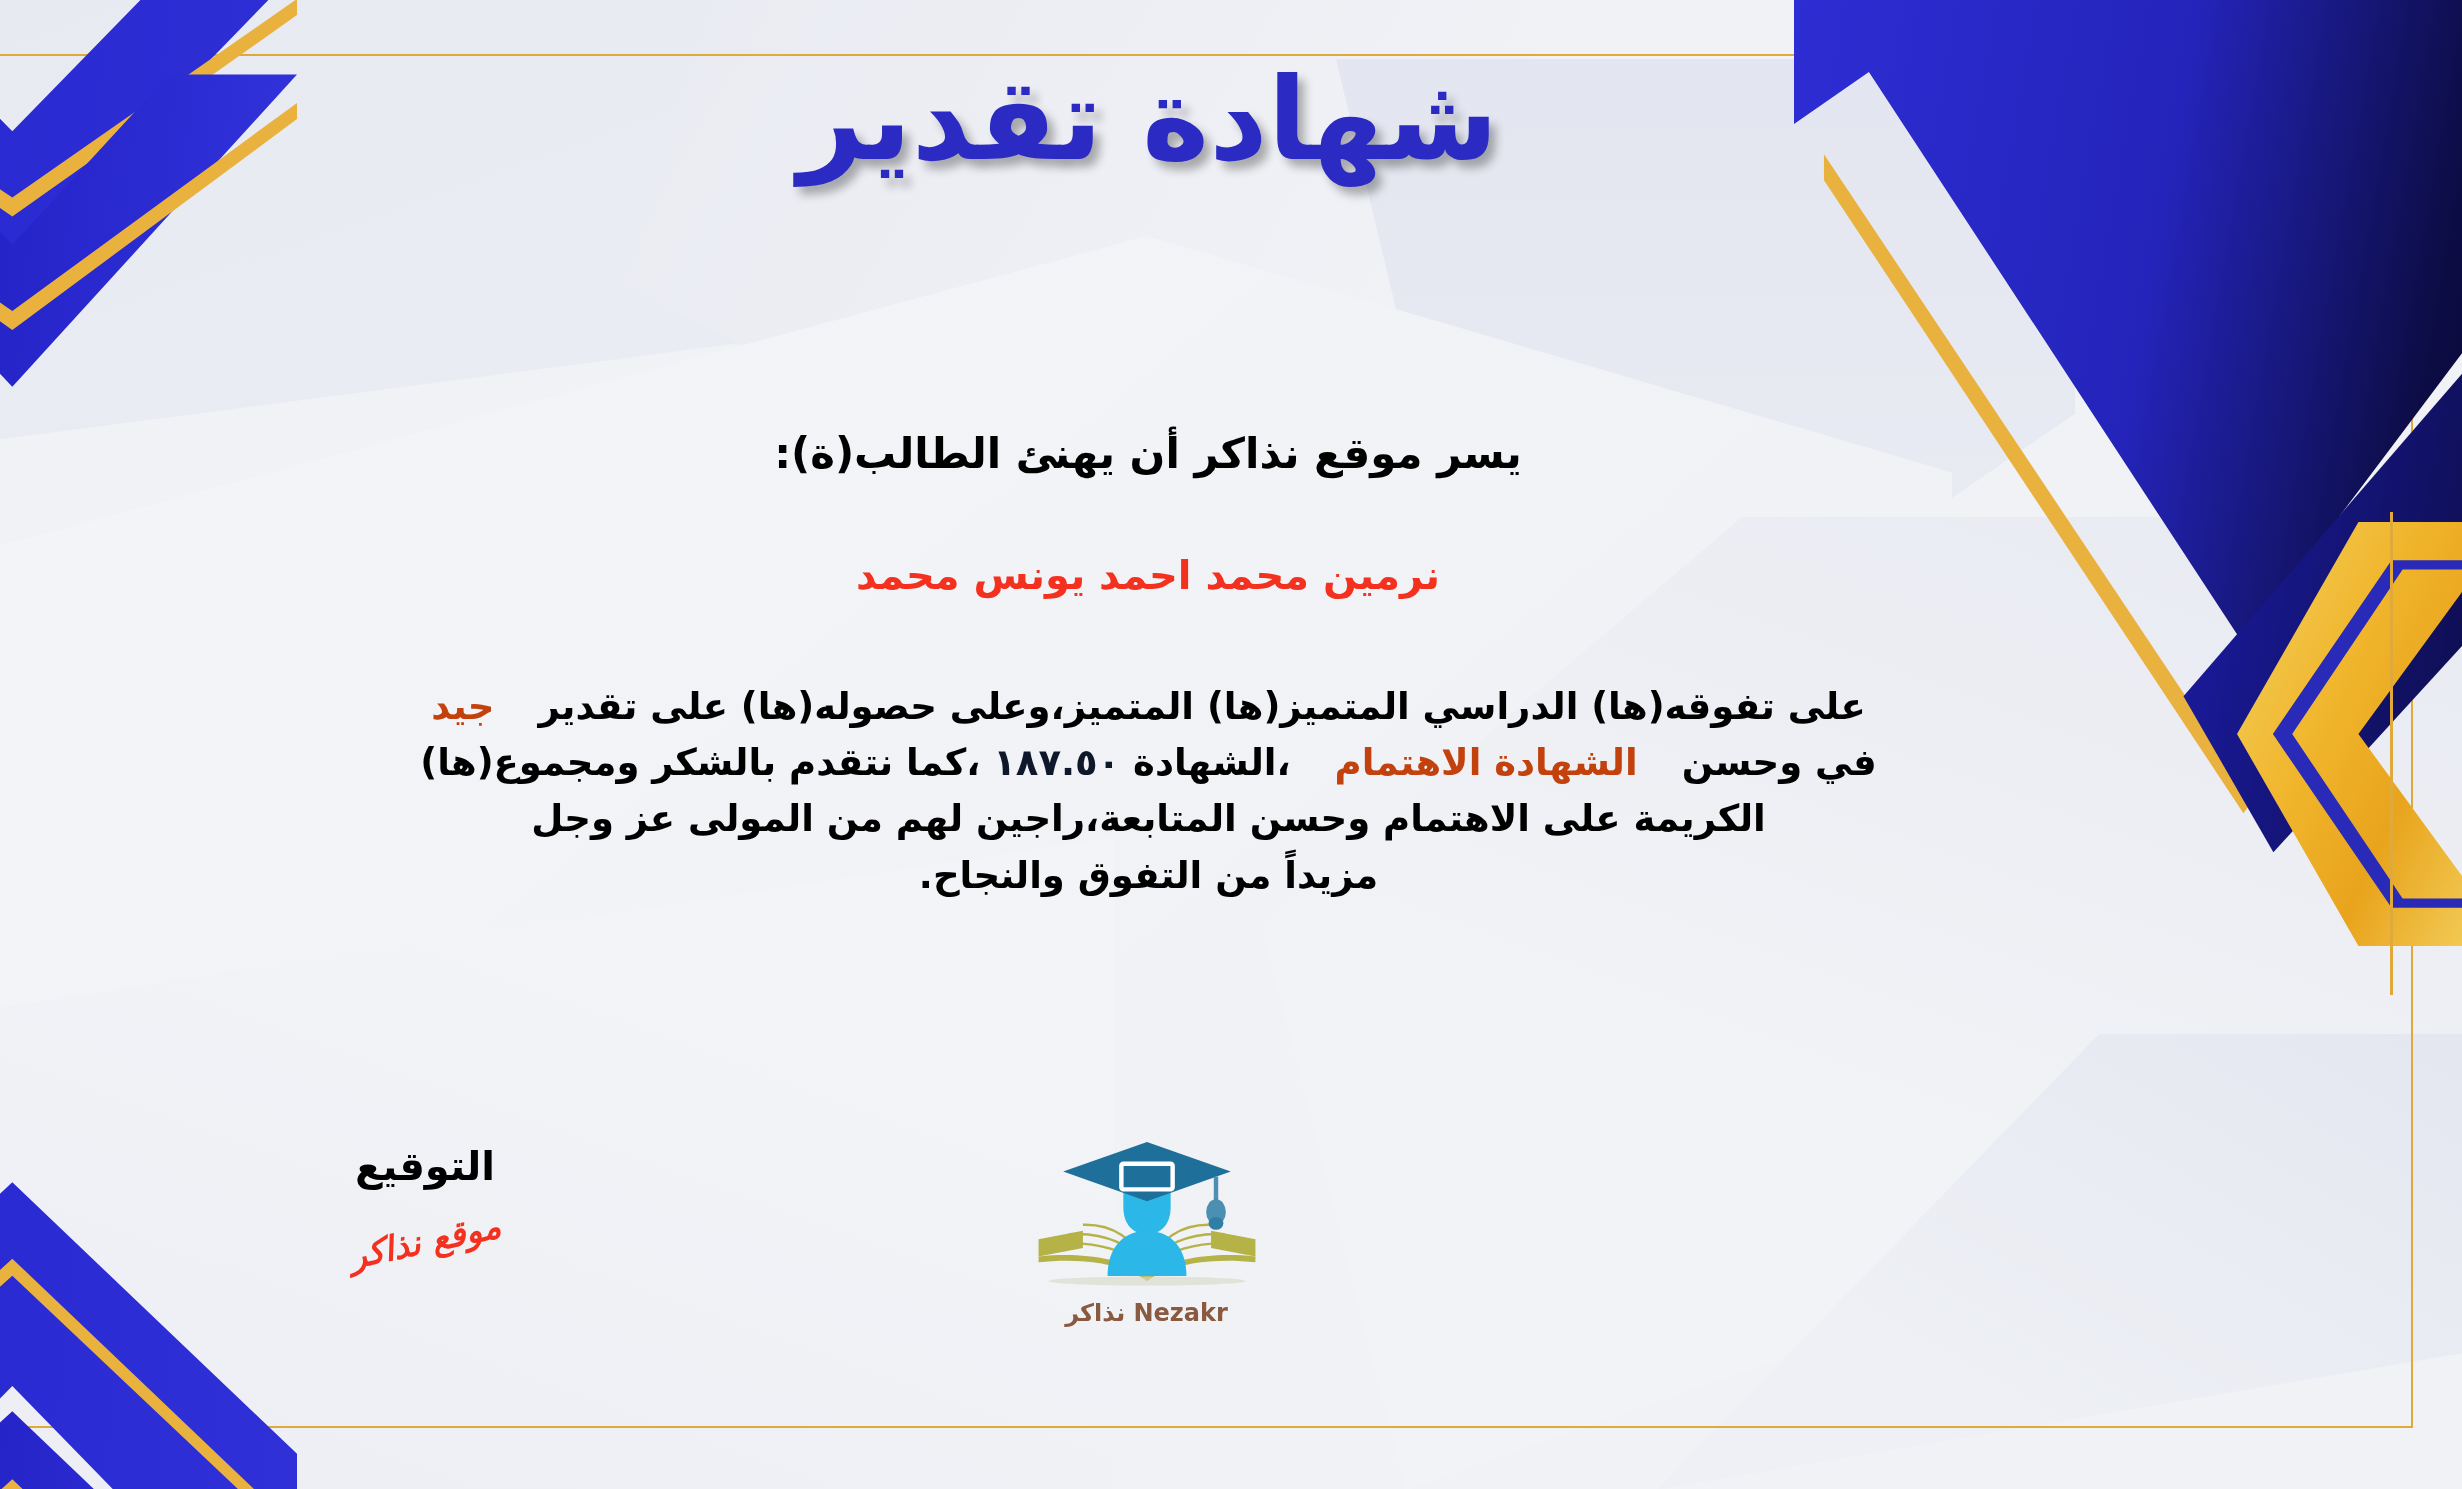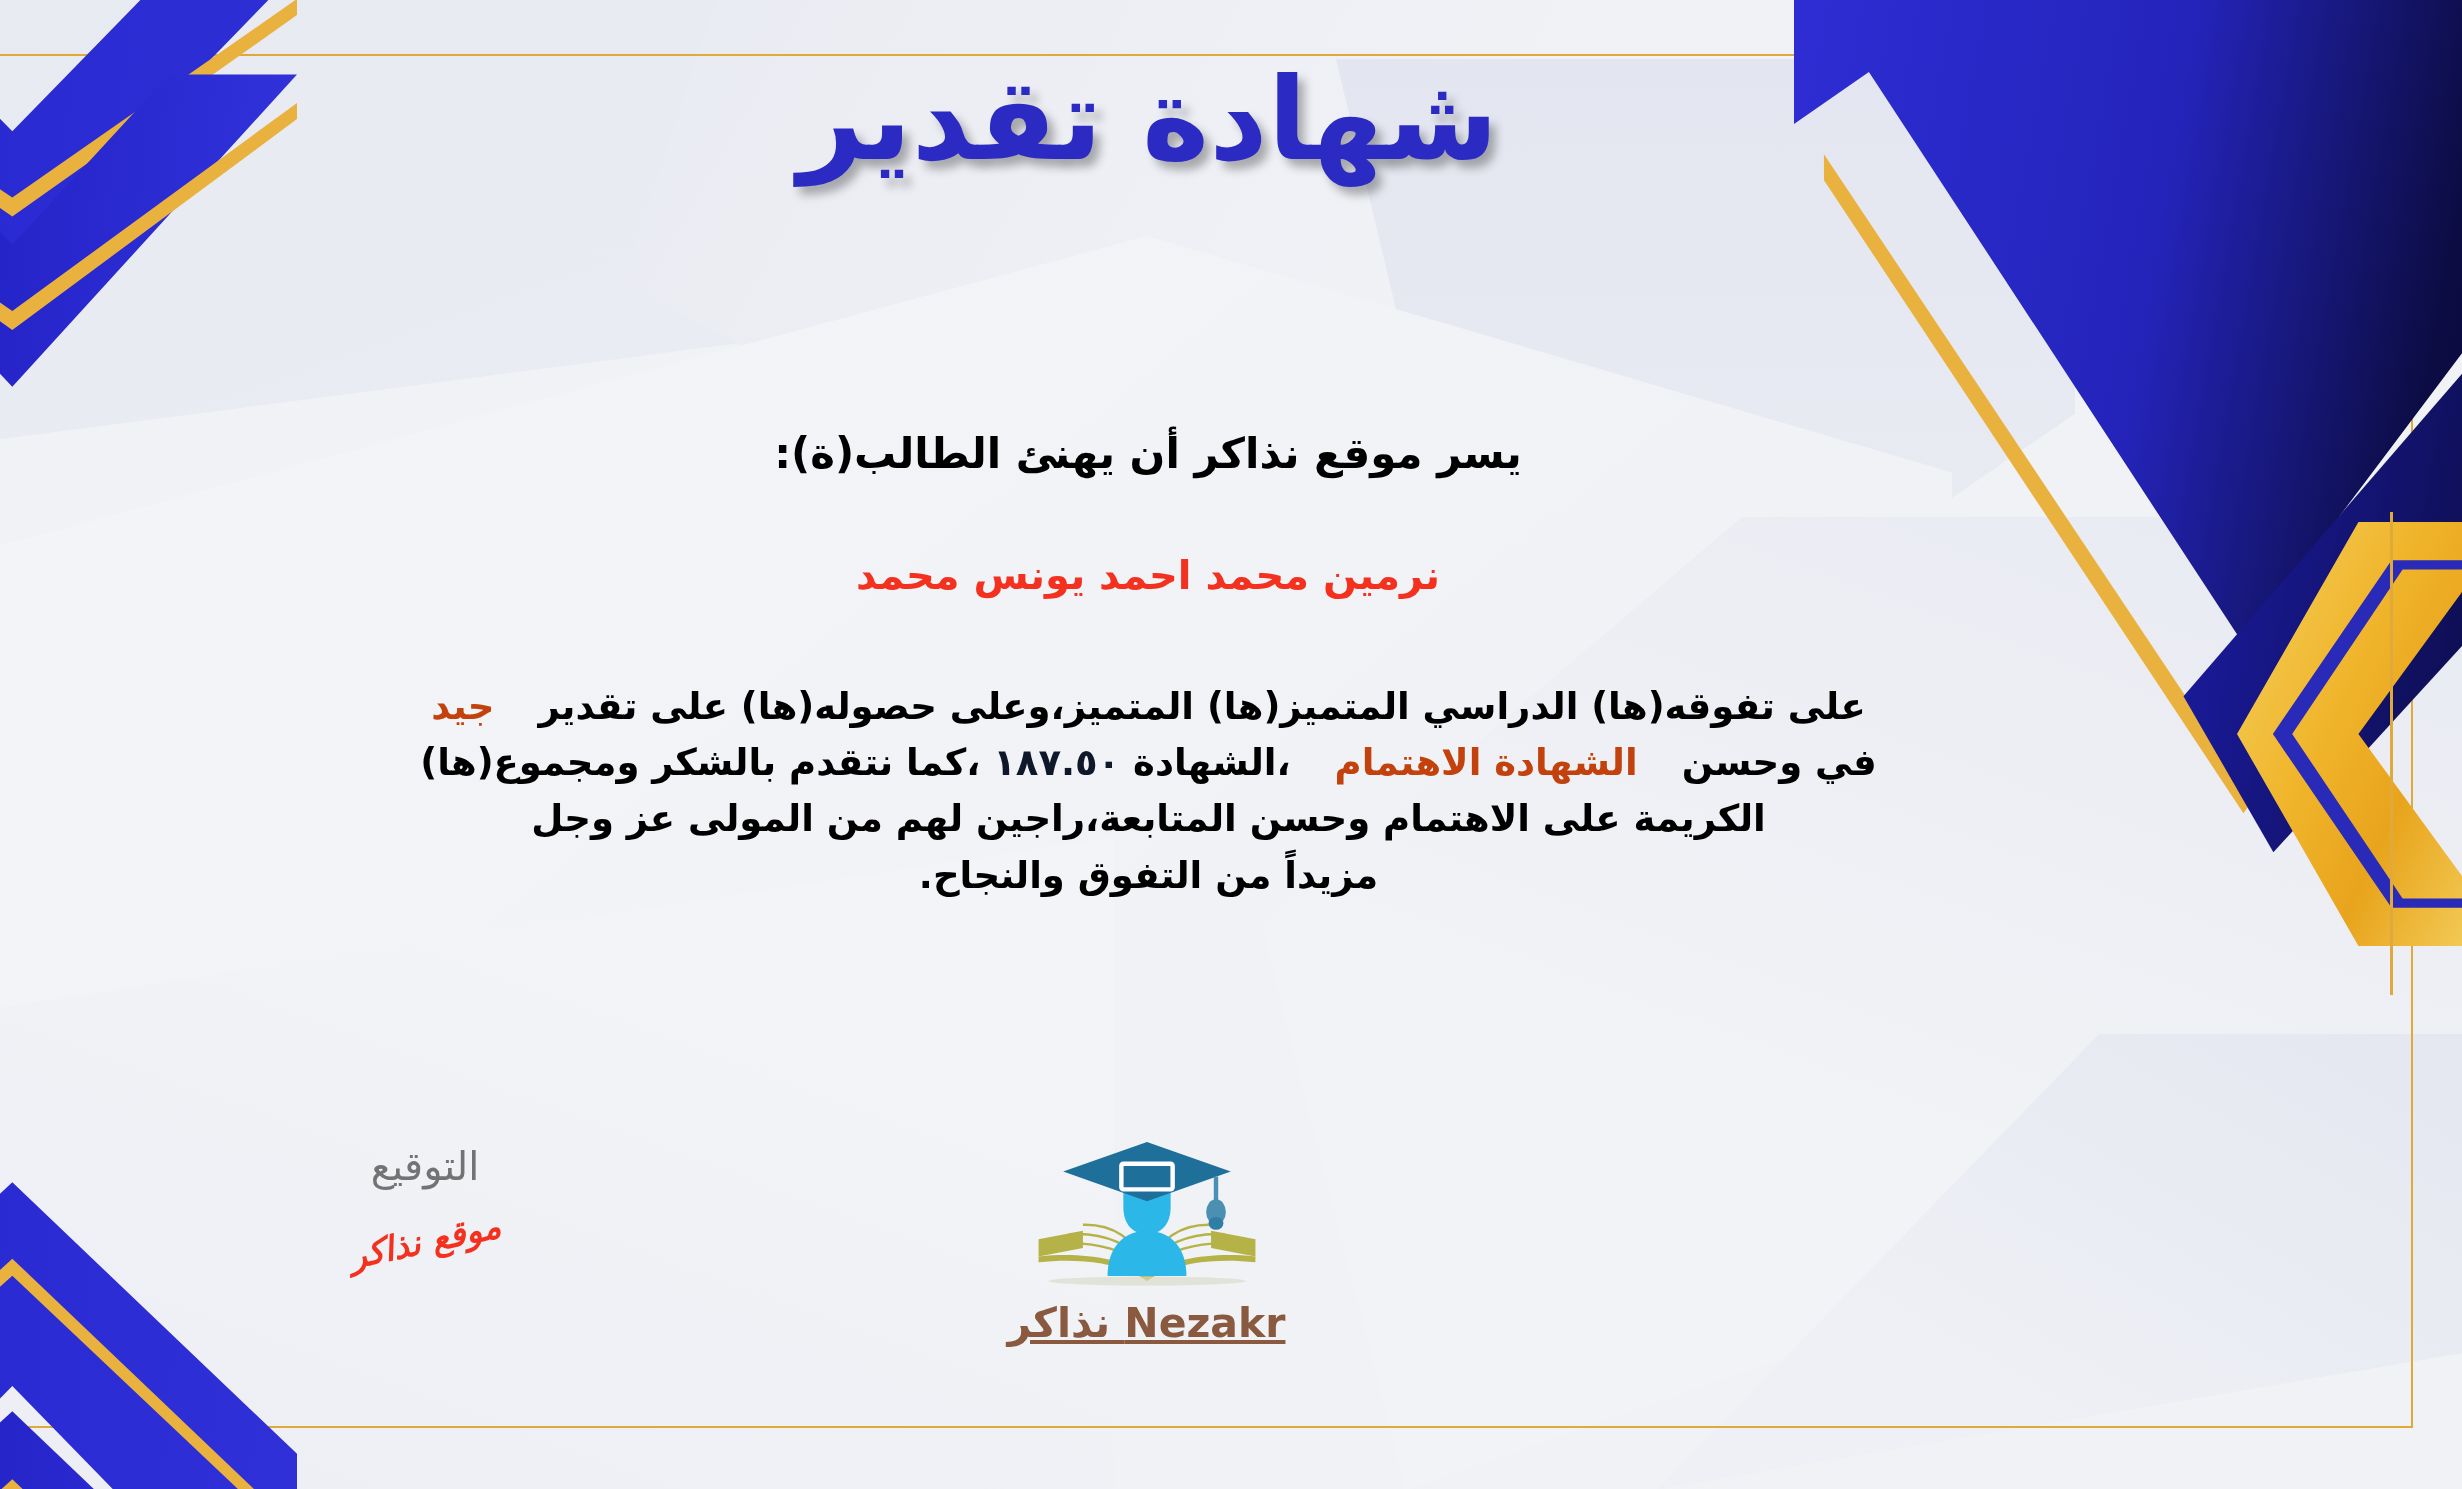--- a/index.html
+++ b/index.html
@@ -169,39 +169,38 @@
     font-size:37px;font-weight:600;color:#000;
     line-height:1.52;
   }
   .body-line{white-space:nowrap;}
   .hl{color:#c2410c;font-weight:700;}
   .gap{display:inline-block;width:44px;}
   .num{color:#0f172a;font-weight:700;letter-spacing:1.5px;}
 
   
   .sign-wrap{position:absolute;top:1143px;left:345px;width:492px;text-align:center;direction:rtl;}
-  .sign-label{font-size:40px;font-weight:400;color:#737373;}
+  .sign-label{font-size:40px;font-weight:700;color:#000000;}
   .sign-mark{
     margin-top:31.5px;
     font-size:34px;color:#f4301f;
     font-family:"DejaVu Serif","Liberation Serif",serif;
     font-style:italic;font-weight:600;
     transform:rotate(-12deg);
     display:inline-block;
   }
 
   
   .logo{position:absolute;top:1133px;left:1118px;width:389px;text-align:center;}
   .logo-mark{width:276px;height:163px;margin:0 auto;display:block;}
   .logo-text{
     margin-top:3px;
-    font-size:41px;font-weight:800;color:#8a5a40;
+    font-size:24px;font-weight:800;color:#8a5a40;
     direction:rtl;letter-spacing:0px;
     font-family:"DejaVu Sans","Liberation Sans",sans-serif;
-    text-decoration:underline;
   }
 </style>
 </head>
 <body>
 
 <div class="stage">
 
   <div class="bg-base"></div>
   <div class="facet f1"></div>
   <div class="facet f3"></div>

